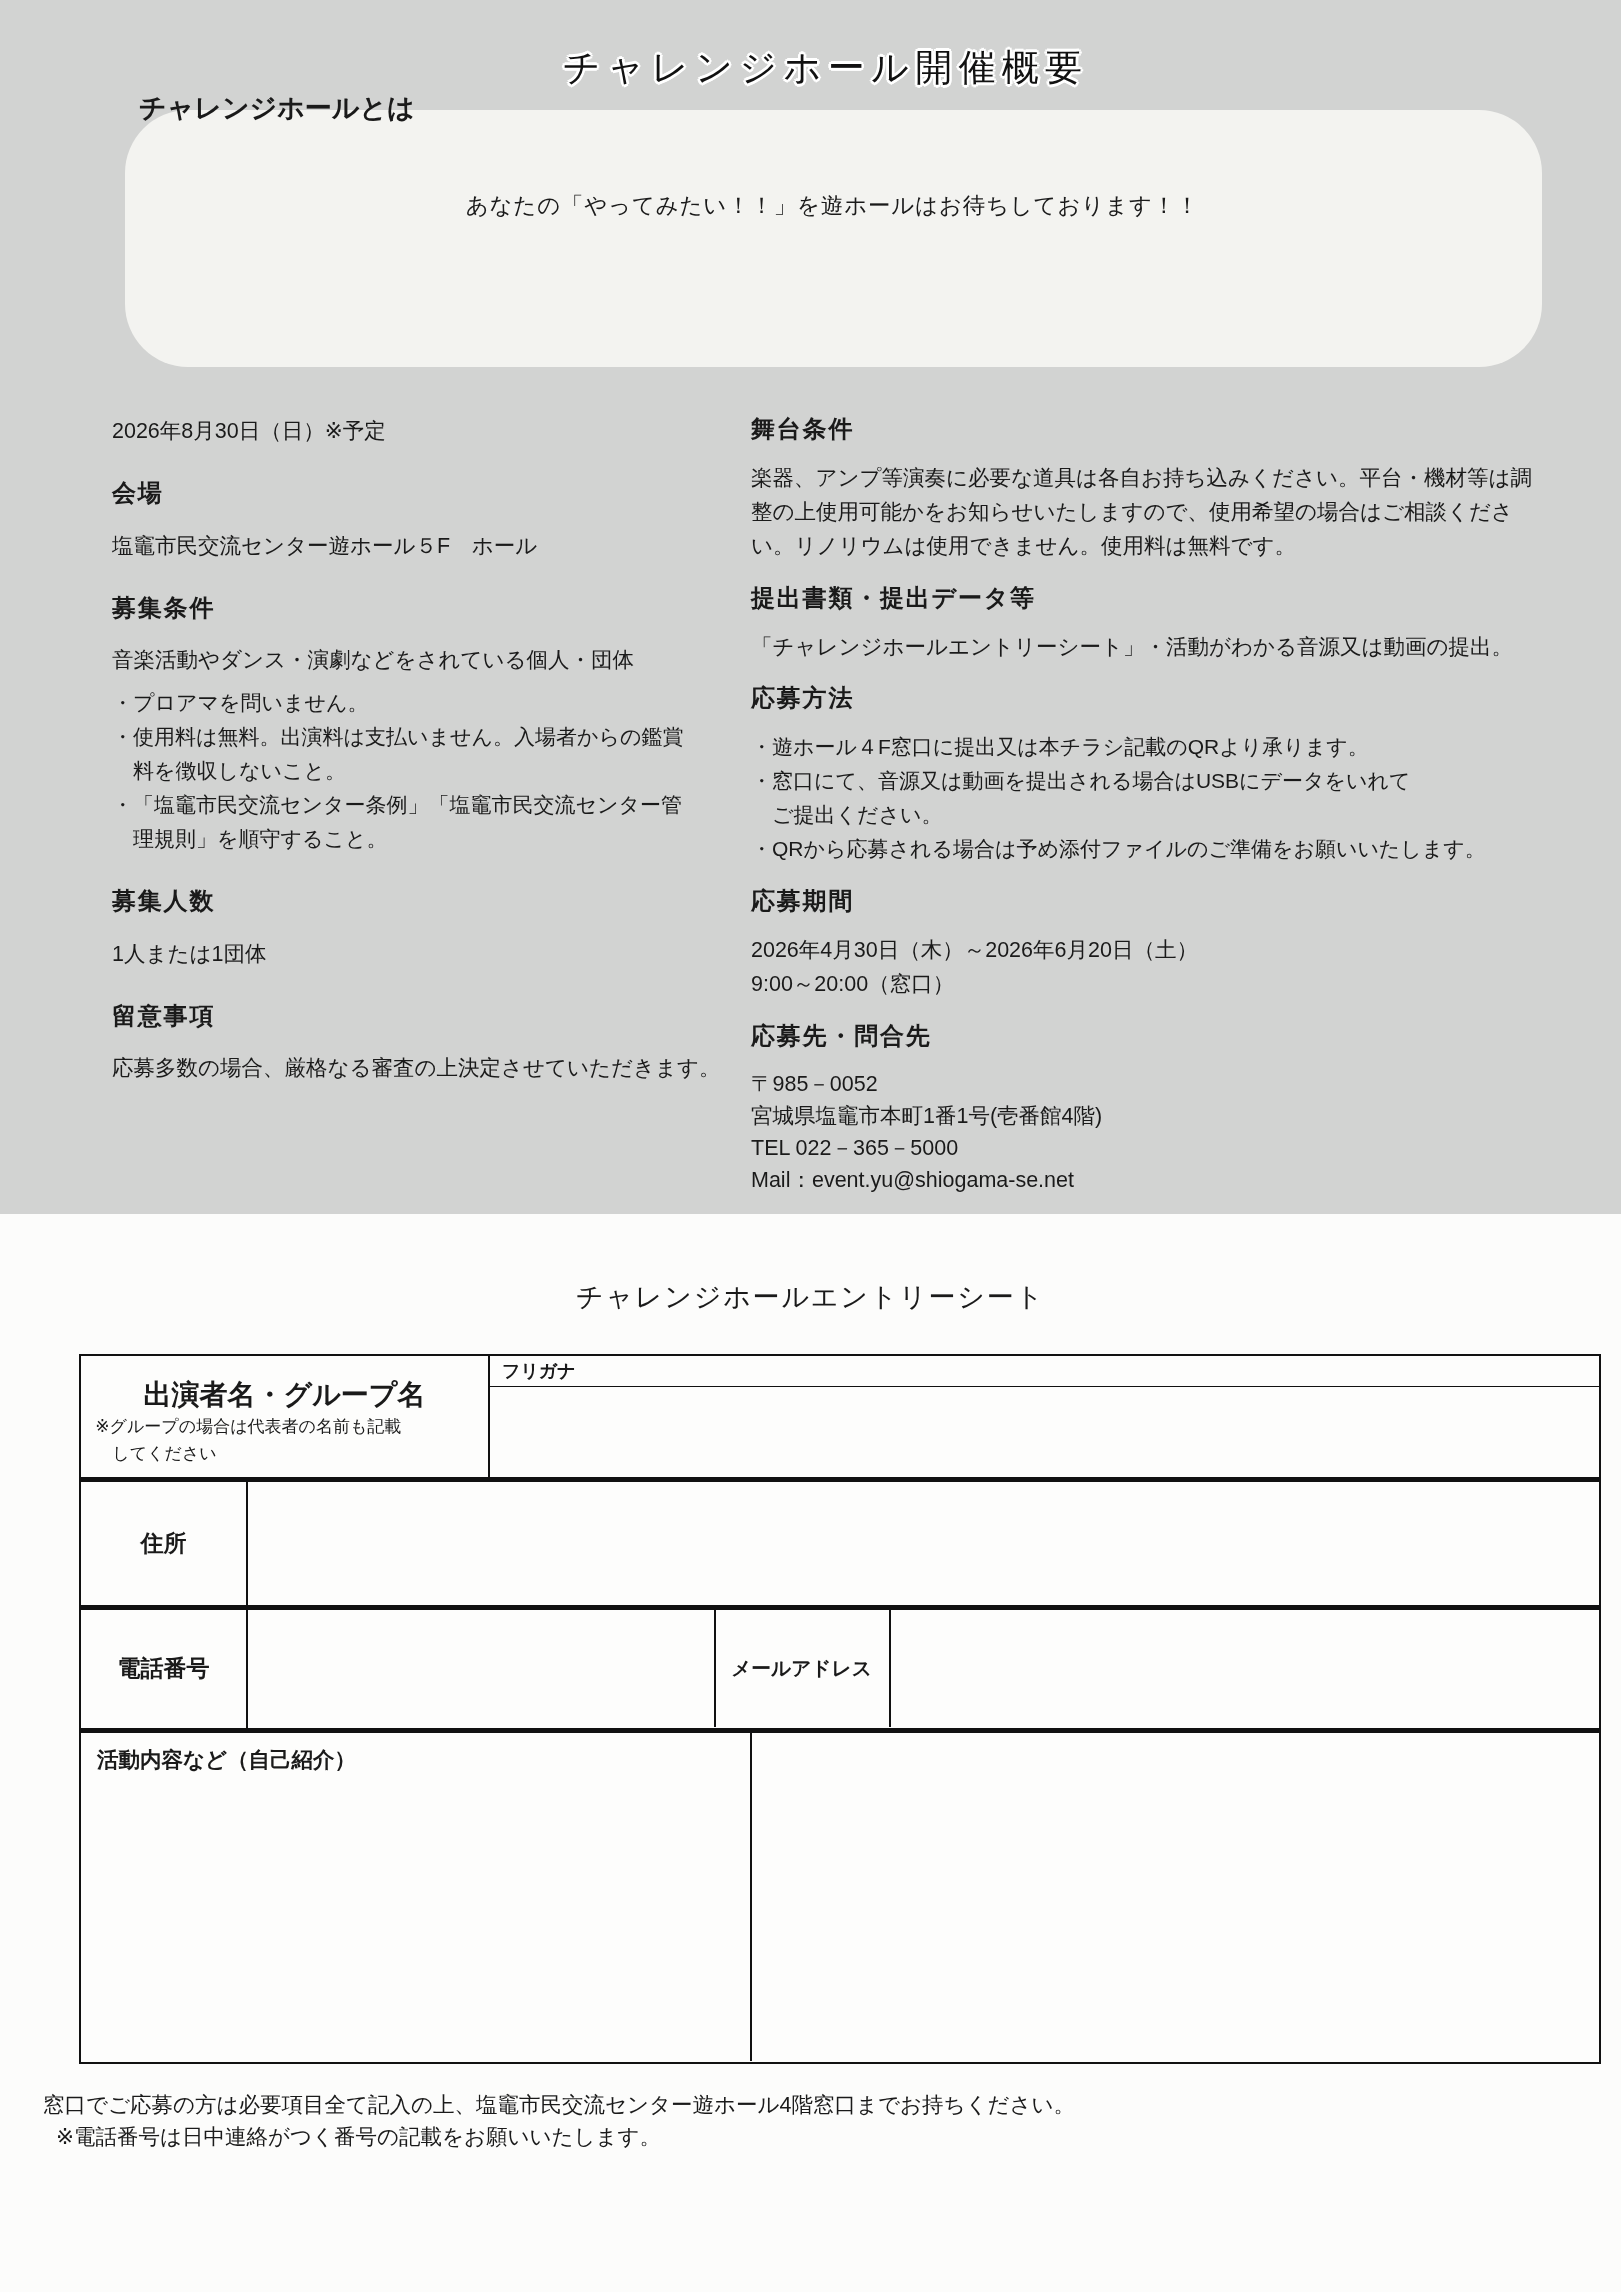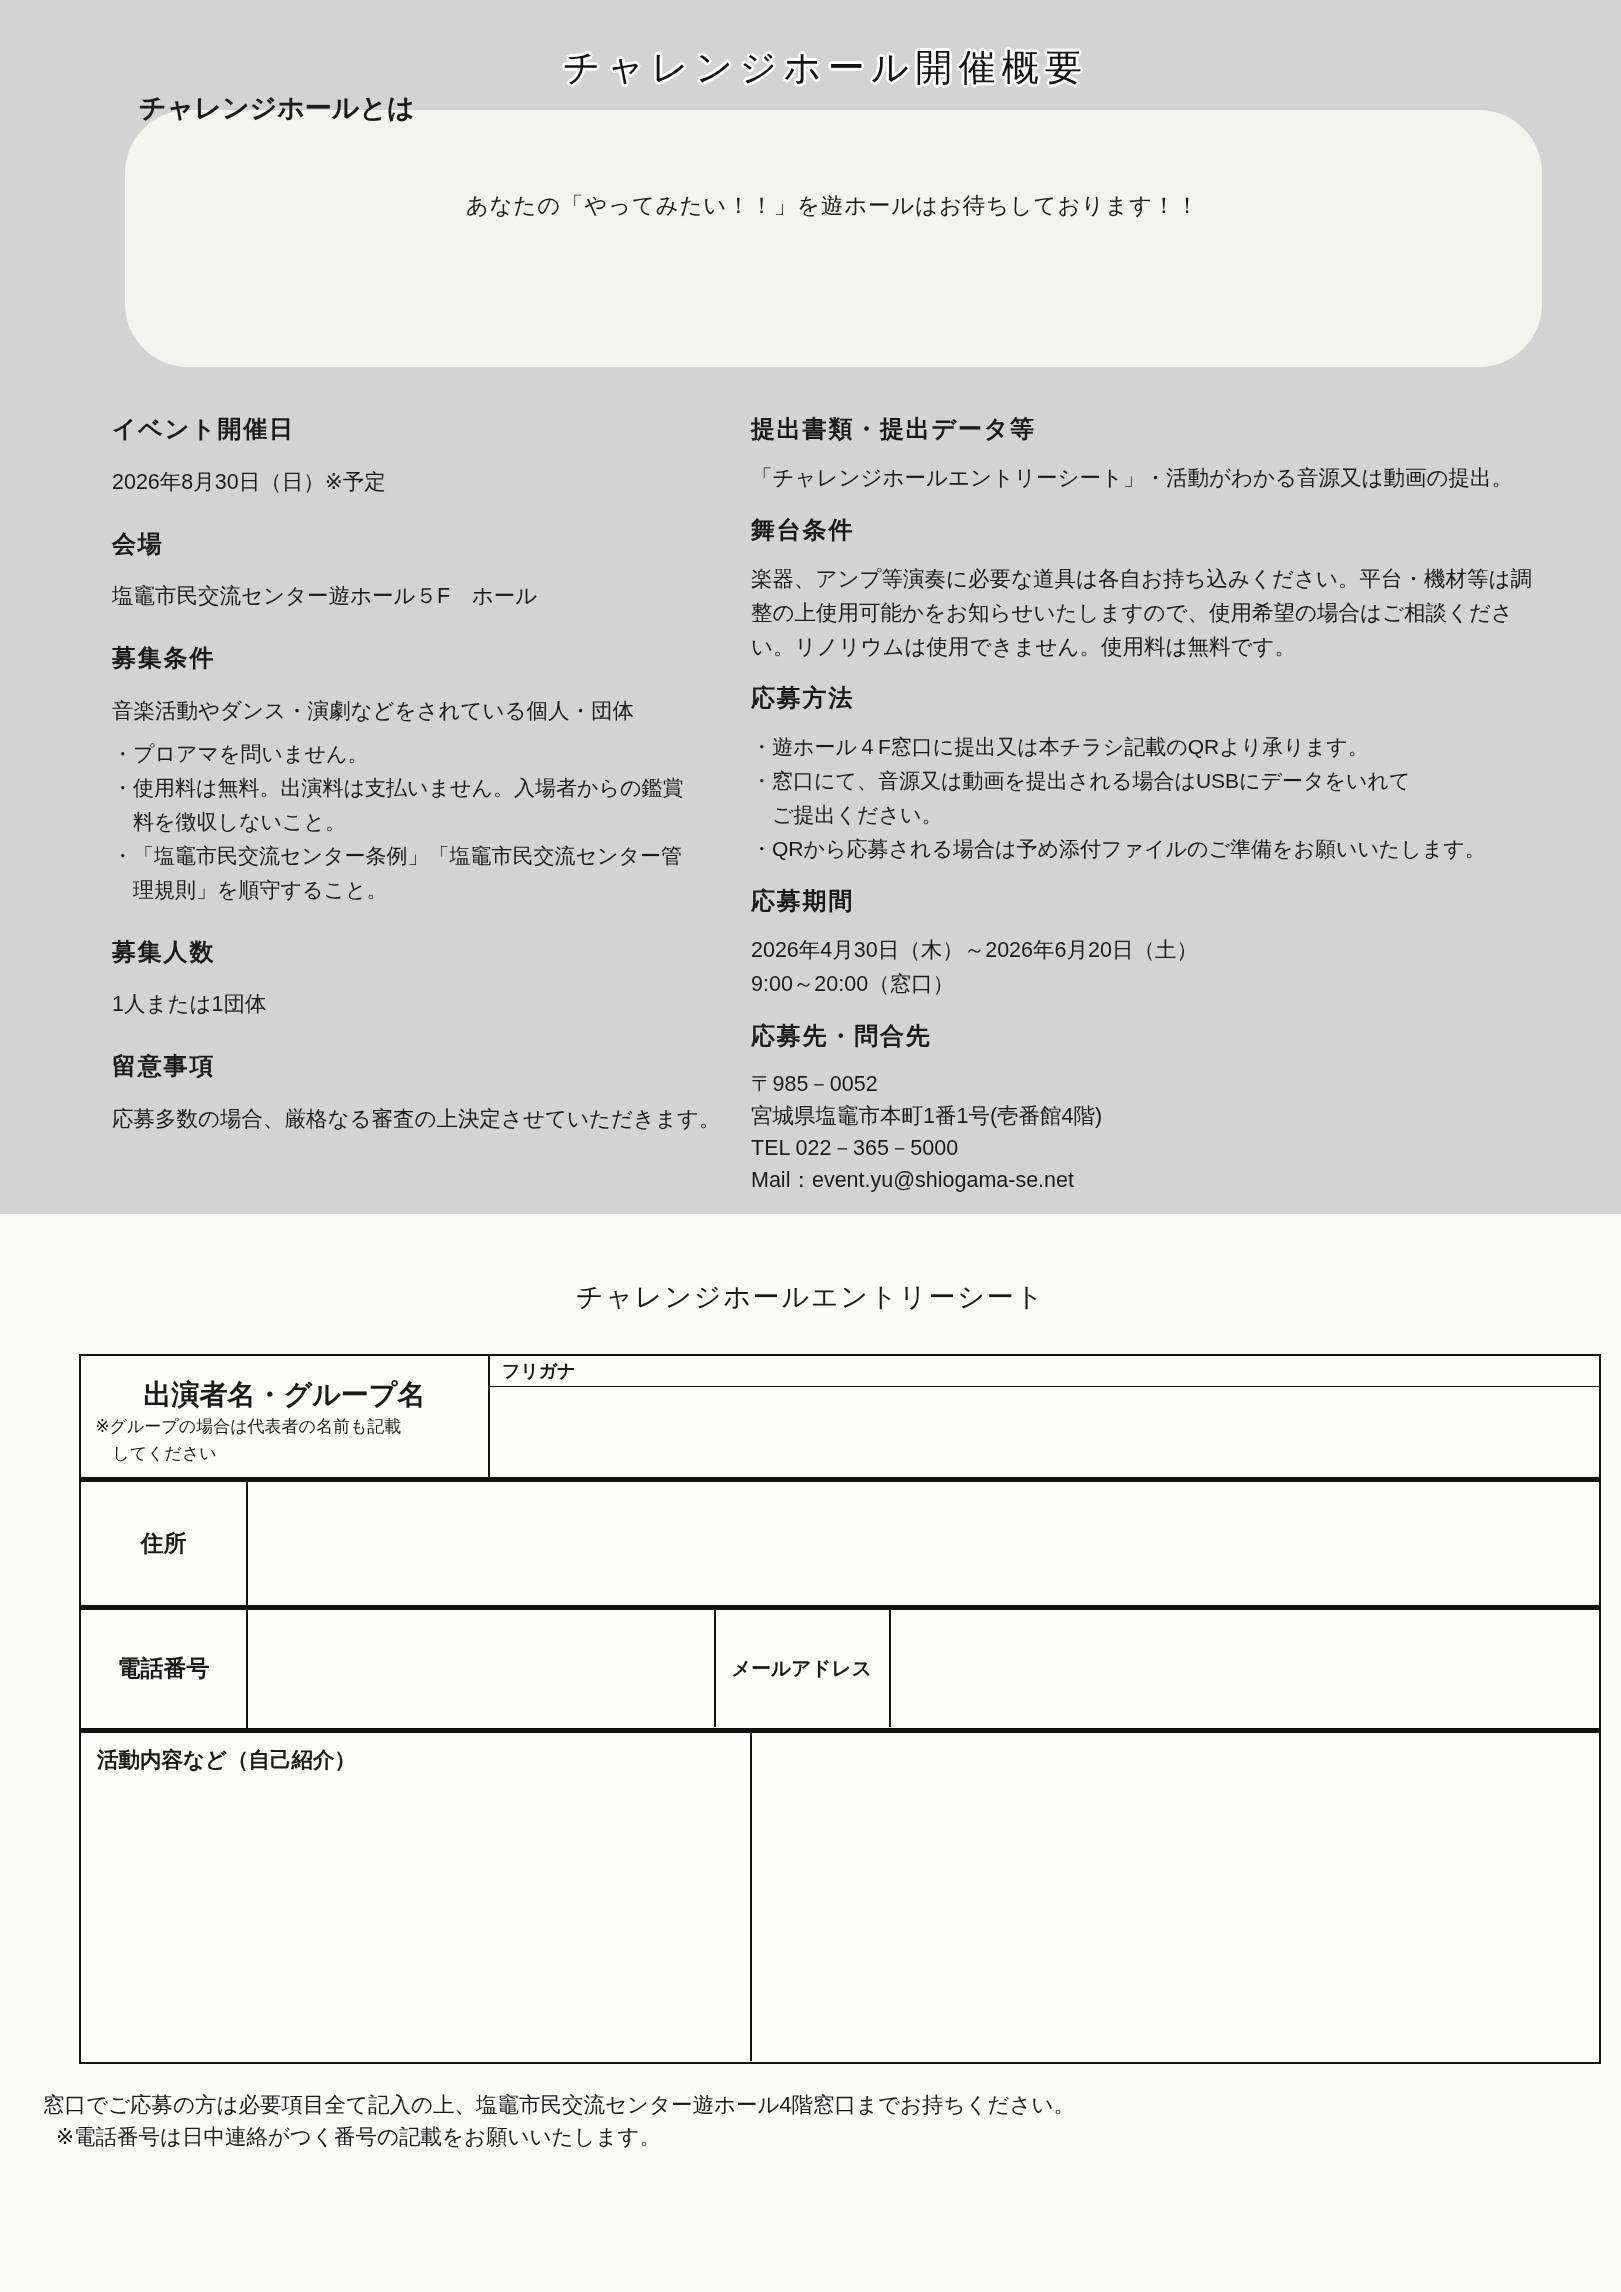--- a/index.html
+++ b/index.html
@@ -64,21 +64,20 @@
 
 <h1 class="page-title">チャレンジホール開催概要</h1>
 
 <div class="about-box">
   <div class="about-callout">あなたの「やってみたい！！」を遊ホールはお待ちしております！！</div>
 </div>
 <div class="about-heading">チャレンジホールとは</div>
 
 <div class="col" id="col-left">
   <div class="sec">
-    <h3>イベント開催日</h3>
     <div class="body pre">2026年8月30日（日）※予定</div>
   </div>
   <div class="sec">
     <h3>会場</h3>
     <div class="body pre">塩竈市民交流センター遊ホール５F　ホール</div>
   </div>
   <div class="sec">
     <h3>募集条件</h3>
     <div class="body pre">音楽活動やダンス・演劇などをされている個人・団体</div>
     <div class="bullets pre">・プロアマを問いません。
@@ -92,28 +91,28 @@
     <div class="body pre">1人または1団体</div>
   </div>
   <div class="sec">
     <h3>留意事項</h3>
     <div class="body pre">応募多数の場合、厳格なる審査の上決定させていただきます。</div>
   </div>
 </div>
 
 <div class="col" id="col-right">
   <div class="sec">
-    <h3>提出書類・提出データ等</h3>
-    <div class="body pre">「チャレンジホールエントリーシート」・活動がわかる音源又は動画の提出。</div>
-  </div>
-  <div class="sec">
     <h3>舞台条件</h3>
     <div class="body pre">楽器、アンプ等演奏に必要な道具は各自お持ち込みください。平台・機材等は調
 整の上使用可能かをお知らせいたしますので、使用希望の場合はご相談くださ
 い。リノリウムは使用できません。使用料は無料です。</div>
+  </div>
+  <div class="sec">
+    <h3>提出書類・提出データ等</h3>
+    <div class="body pre">「チャレンジホールエントリーシート」・活動がわかる音源又は動画の提出。</div>
   </div>
   <div class="sec">
     <h3>応募方法</h3>
     <div class="bullets pre" style="margin-top:0;">・遊ホール４F窓口に提出又は本チラシ記載のQRより承ります。
 ・窓口にて、音源又は動画を提出される場合はUSBにデータをいれて
 　ご提出ください。
 ・QRから応募される場合は予め添付ファイルのご準備をお願いいたします。</div>
   </div>
   <div class="sec">
     <h3>応募期間</h3>

